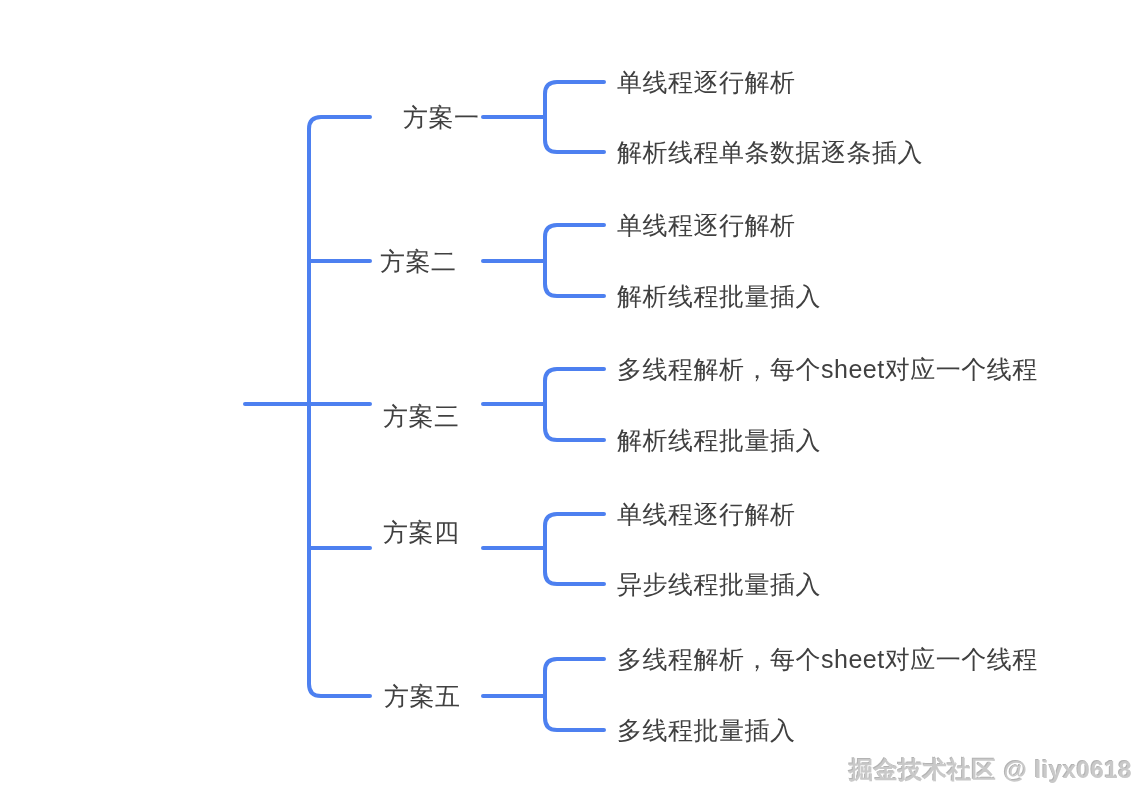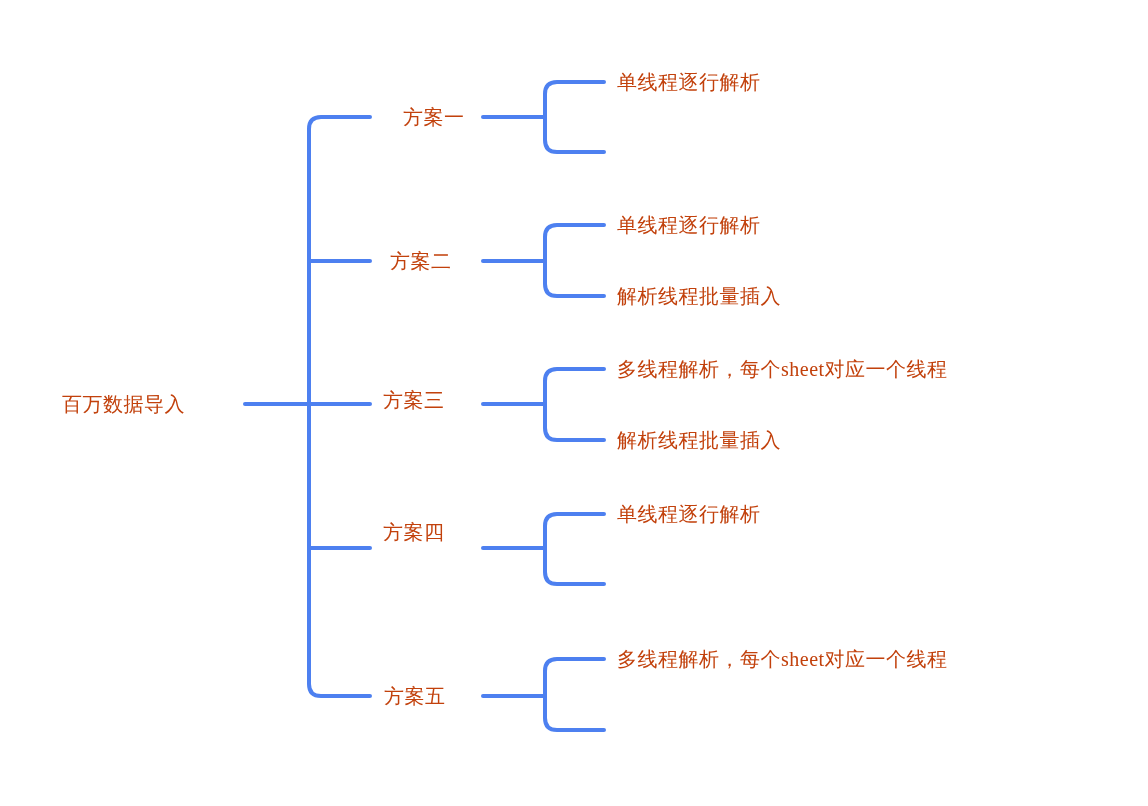--- a/index.html
+++ b/index.html
@@ -25,27 +25,26 @@
   .lines-svg path {
     fill: none;
     stroke: #4d80f0;
     stroke-width: 4;
     stroke-linecap: round;
   }
   .node {
     position: absolute;
     transform: translateY(-50%);
     white-space: nowrap;
-    color: #c2410c;
-    font-size: 20px;
+    color: #404040;
+    font-size: 25px;
     font-weight: 500;
     letter-spacing: 0.5px;
     line-height: 1;
     cursor: default;
-    font-family: Liberation Serif, serif;
   }
   .watermark {
     position: absolute;
     transform: translateY(-50%);
     white-space: nowrap;
     font-size: 24px;
     font-weight: 700;
     color: #c9c9c9;
     text-shadow: 1px 1px 0 #ffffff, -1px -1px 0 #b3b3b3;
     letter-spacing: 0.5px;
@@ -74,34 +73,37 @@
     <path d="M483,404 H545"></path>
     <path d="M604,369 H557 Q545,369 545,381 V428 Q545,440 557,440 H604"></path>
 
     <path d="M483,548 H545"></path>
     <path d="M604,514 H557 Q545,514 545,526 V572 Q545,584 557,584 H604"></path>
 
     <path d="M483,696 H545"></path>
     <path d="M604,659 H557 Q545,659 545,671 V718 Q545,730 557,730 H604"></path>
   </svg>
 
-  <div class="node" style="left:62px; top:404px;">百万数据导入</div>
 
   <div class="node" style="left:403px; top:117px;">方案一</div>
-  <div class="node" style="left:390px; top:261px;">方案二</div>
-  <div class="node" style="left:383px; top:400px;">方案三</div>
+  <div class="node" style="left:380px; top:261px;">方案二</div>
+  <div class="node" style="left:383px; top:416px;">方案三</div>
   <div class="node" style="left:383px; top:532px;">方案四</div>
   <div class="node" style="left:384px; top:696px;">方案五</div>
 
   <div class="node" style="left:617px; top:82px;">单线程逐行解析</div>
+  <div class="node" style="left:617px; top:152px;">解析线程单条数据逐条插入</div>
 
   <div class="node" style="left:617px; top:225px;">单线程逐行解析</div>
   <div class="node" style="left:617px; top:296px;">解析线程批量插入</div>
 
   <div class="node" style="left:617px; top:369px;">多线程解析，每个sheet对应一个线程</div>
   <div class="node" style="left:617px; top:440px;">解析线程批量插入</div>
 
   <div class="node" style="left:617px; top:514px;">单线程逐行解析</div>
+  <div class="node" style="left:617px; top:584px;">异步线程批量插入</div>
 
   <div class="node" style="left:617px; top:659px;">多线程解析，每个sheet对应一个线程</div>
+  <div class="node" style="left:617px; top:730px;">多线程批量插入</div>
 
+  <div class="watermark" style="right:16px; top:770px;">掘金技术社区 @ liyx0618</div>
 
 </div>
 
 </body></html>

